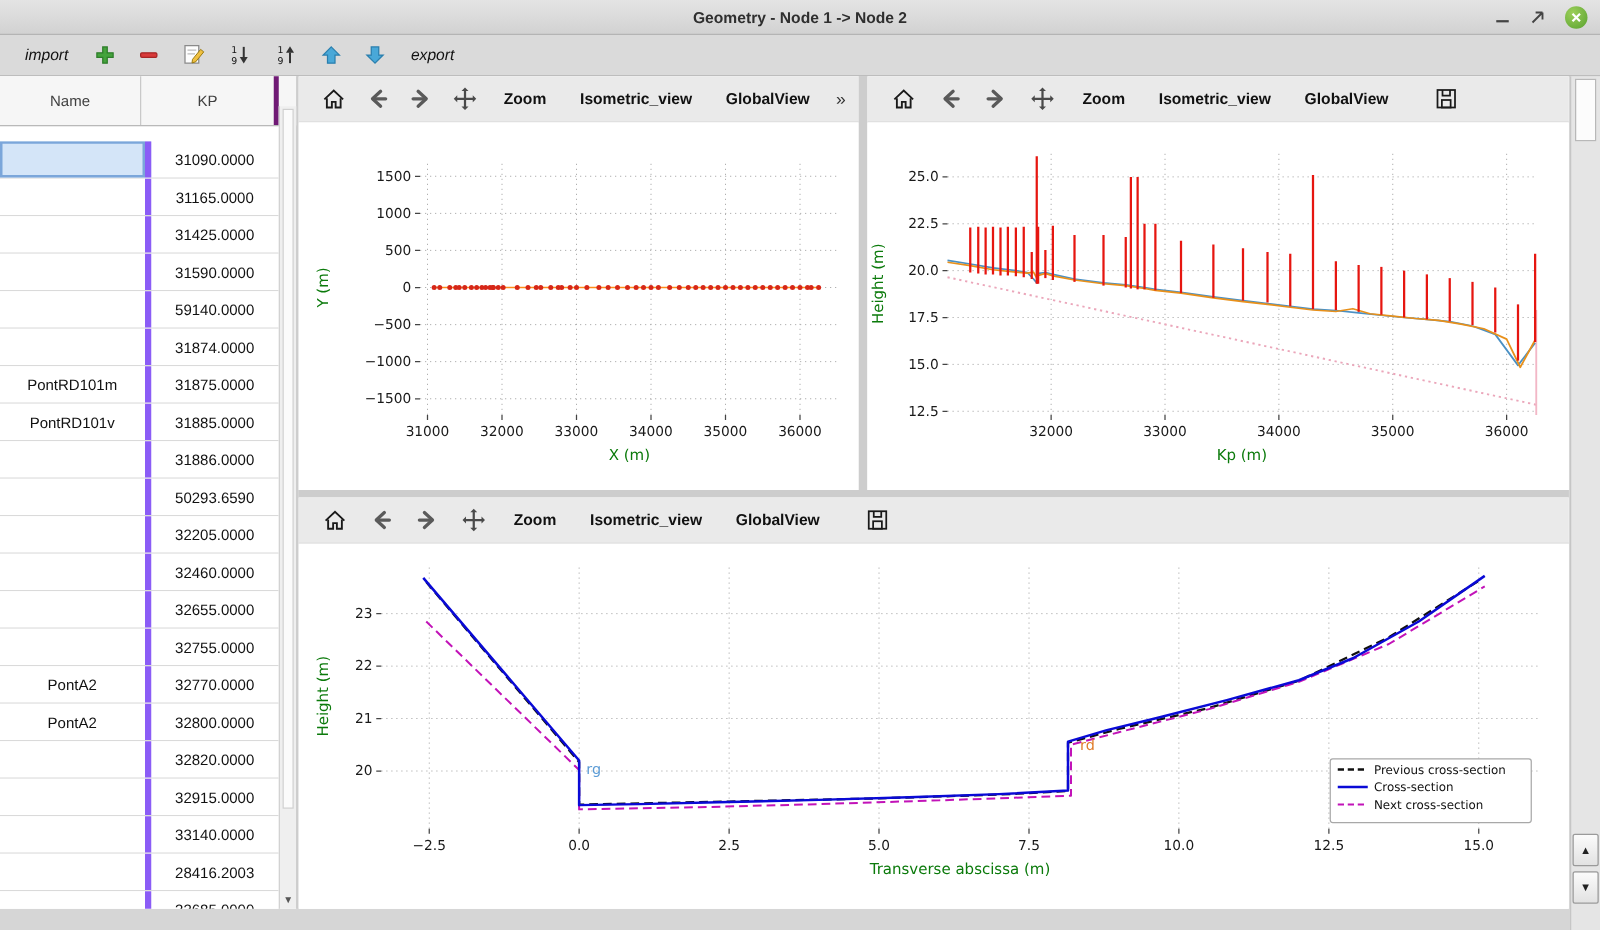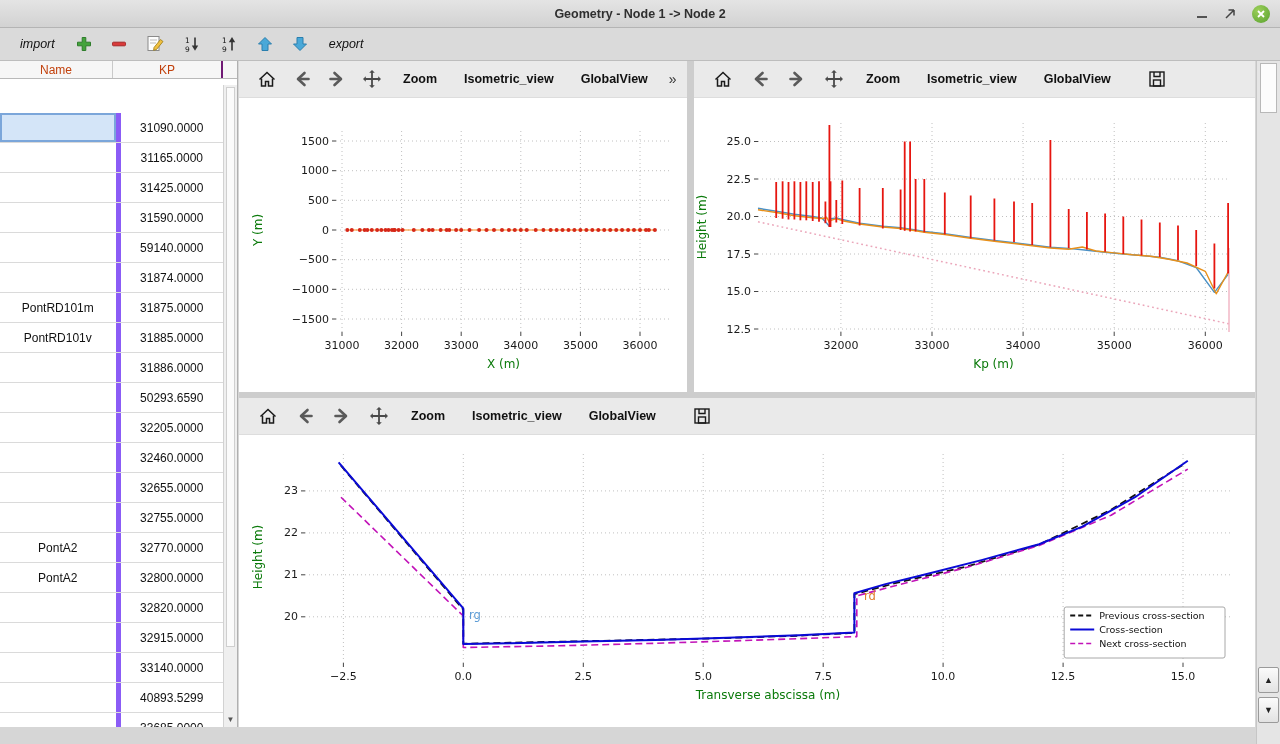--- a/index.html
+++ b/index.html
@@ -18,24 +18,24 @@
     background:radial-gradient(circle at 35% 30%, #9ccf5a, #58a12e); display:flex; align-items:center; justify-content:center; }
 
   
   .main-toolbar { position:absolute; top:28px; left:0; right:0; height:33px; background:#dadada;
     border-bottom:1px solid #bdbdbd; display:flex; align-items:center; padding-left:16px; gap:15px; }
   .tb-label { font-size:12.5px; color:#111; padding:3px 4px; cursor:pointer;font-style:italic; }
   .icon-btn { background:transparent; border:none; padding:2px; display:flex; align-items:center; cursor:pointer; }
 
   
   .table-panel { position:absolute; left:0; top:61px; width:238px; height:666px; background:#fff; border-right:1px solid #b0b0b0; }
-  .thead { display:flex; height:18px; background:#f6f6f6; border-bottom:1px solid #b9b9b9; font-size:12px; color:#c2410c; }
+  .thead { display:flex; height:40px; background:#f6f6f6; border-bottom:1px solid #b9b9b9; font-size:12px; color:#404040; }
   .thcell { display:flex; align-items:center; justify-content:center; }
   .thcell.name { width:113px; border-right:1px solid #c9c9c9; }
-  .thcell.kp { width:110px; border-right:2px solid #701a75;text-align:center; }
+  .thcell.kp { width:110px; border-right:4px solid #701a75;text-align:center; }
   .tbody { position:absolute; top:24px; left:0; right:14px; bottom:0; overflow:hidden;margin-top:28px; }
   .trow { display:flex; height:30px; border-bottom:1px solid #dadada; font-size:12px; color:#111; background:#fff; }
   .tcell { display:flex; align-items:center; justify-content:center; }
   .tcell.name { width:129px; border-right:5px solid #8b5cf6; }
   .tcell.kp { width:110px; }
   .tcell.selected { background:#d4e5f8; box-shadow:inset 0 0 0 2px #7ba6da; }
   .table-scroll { position:absolute; right:0; top:24px; bottom:0; width:14px; background:#efefef; border-left:1px solid #d2d2d2; }
   .table-scroll .sthumb { position:absolute; top:2px; left:2px; width:9px; height:560px; background:#fbfbfb; border:1px solid #cfcfcf; }
   .table-scroll .sarrow { position:absolute; bottom:3px; left:0; width:13px; text-align:center; font-size:8px; color:#555; cursor:pointer; }
 
@@ -214,21 +214,21 @@
         <div class="trow">
           <div class="tcell name"></div>
           <div class="tcell kp">32915.0000</div>
         </div>
         <div class="trow">
           <div class="tcell name"></div>
           <div class="tcell kp">33140.0000</div>
         </div>
         <div class="trow">
           <div class="tcell name"></div>
-          <div class="tcell kp">40893.5299</div>
+          <div class="tcell kp">28416.2003</div>
         </div>
         <div class="trow">
           <div class="tcell name"></div>
           <div class="tcell kp">33685.0000</div>
         </div>
       </div>
     <div class="table-scroll">
       <div class="sthumb"></div>
       <div class="sarrow">▼</div>
     </div>

